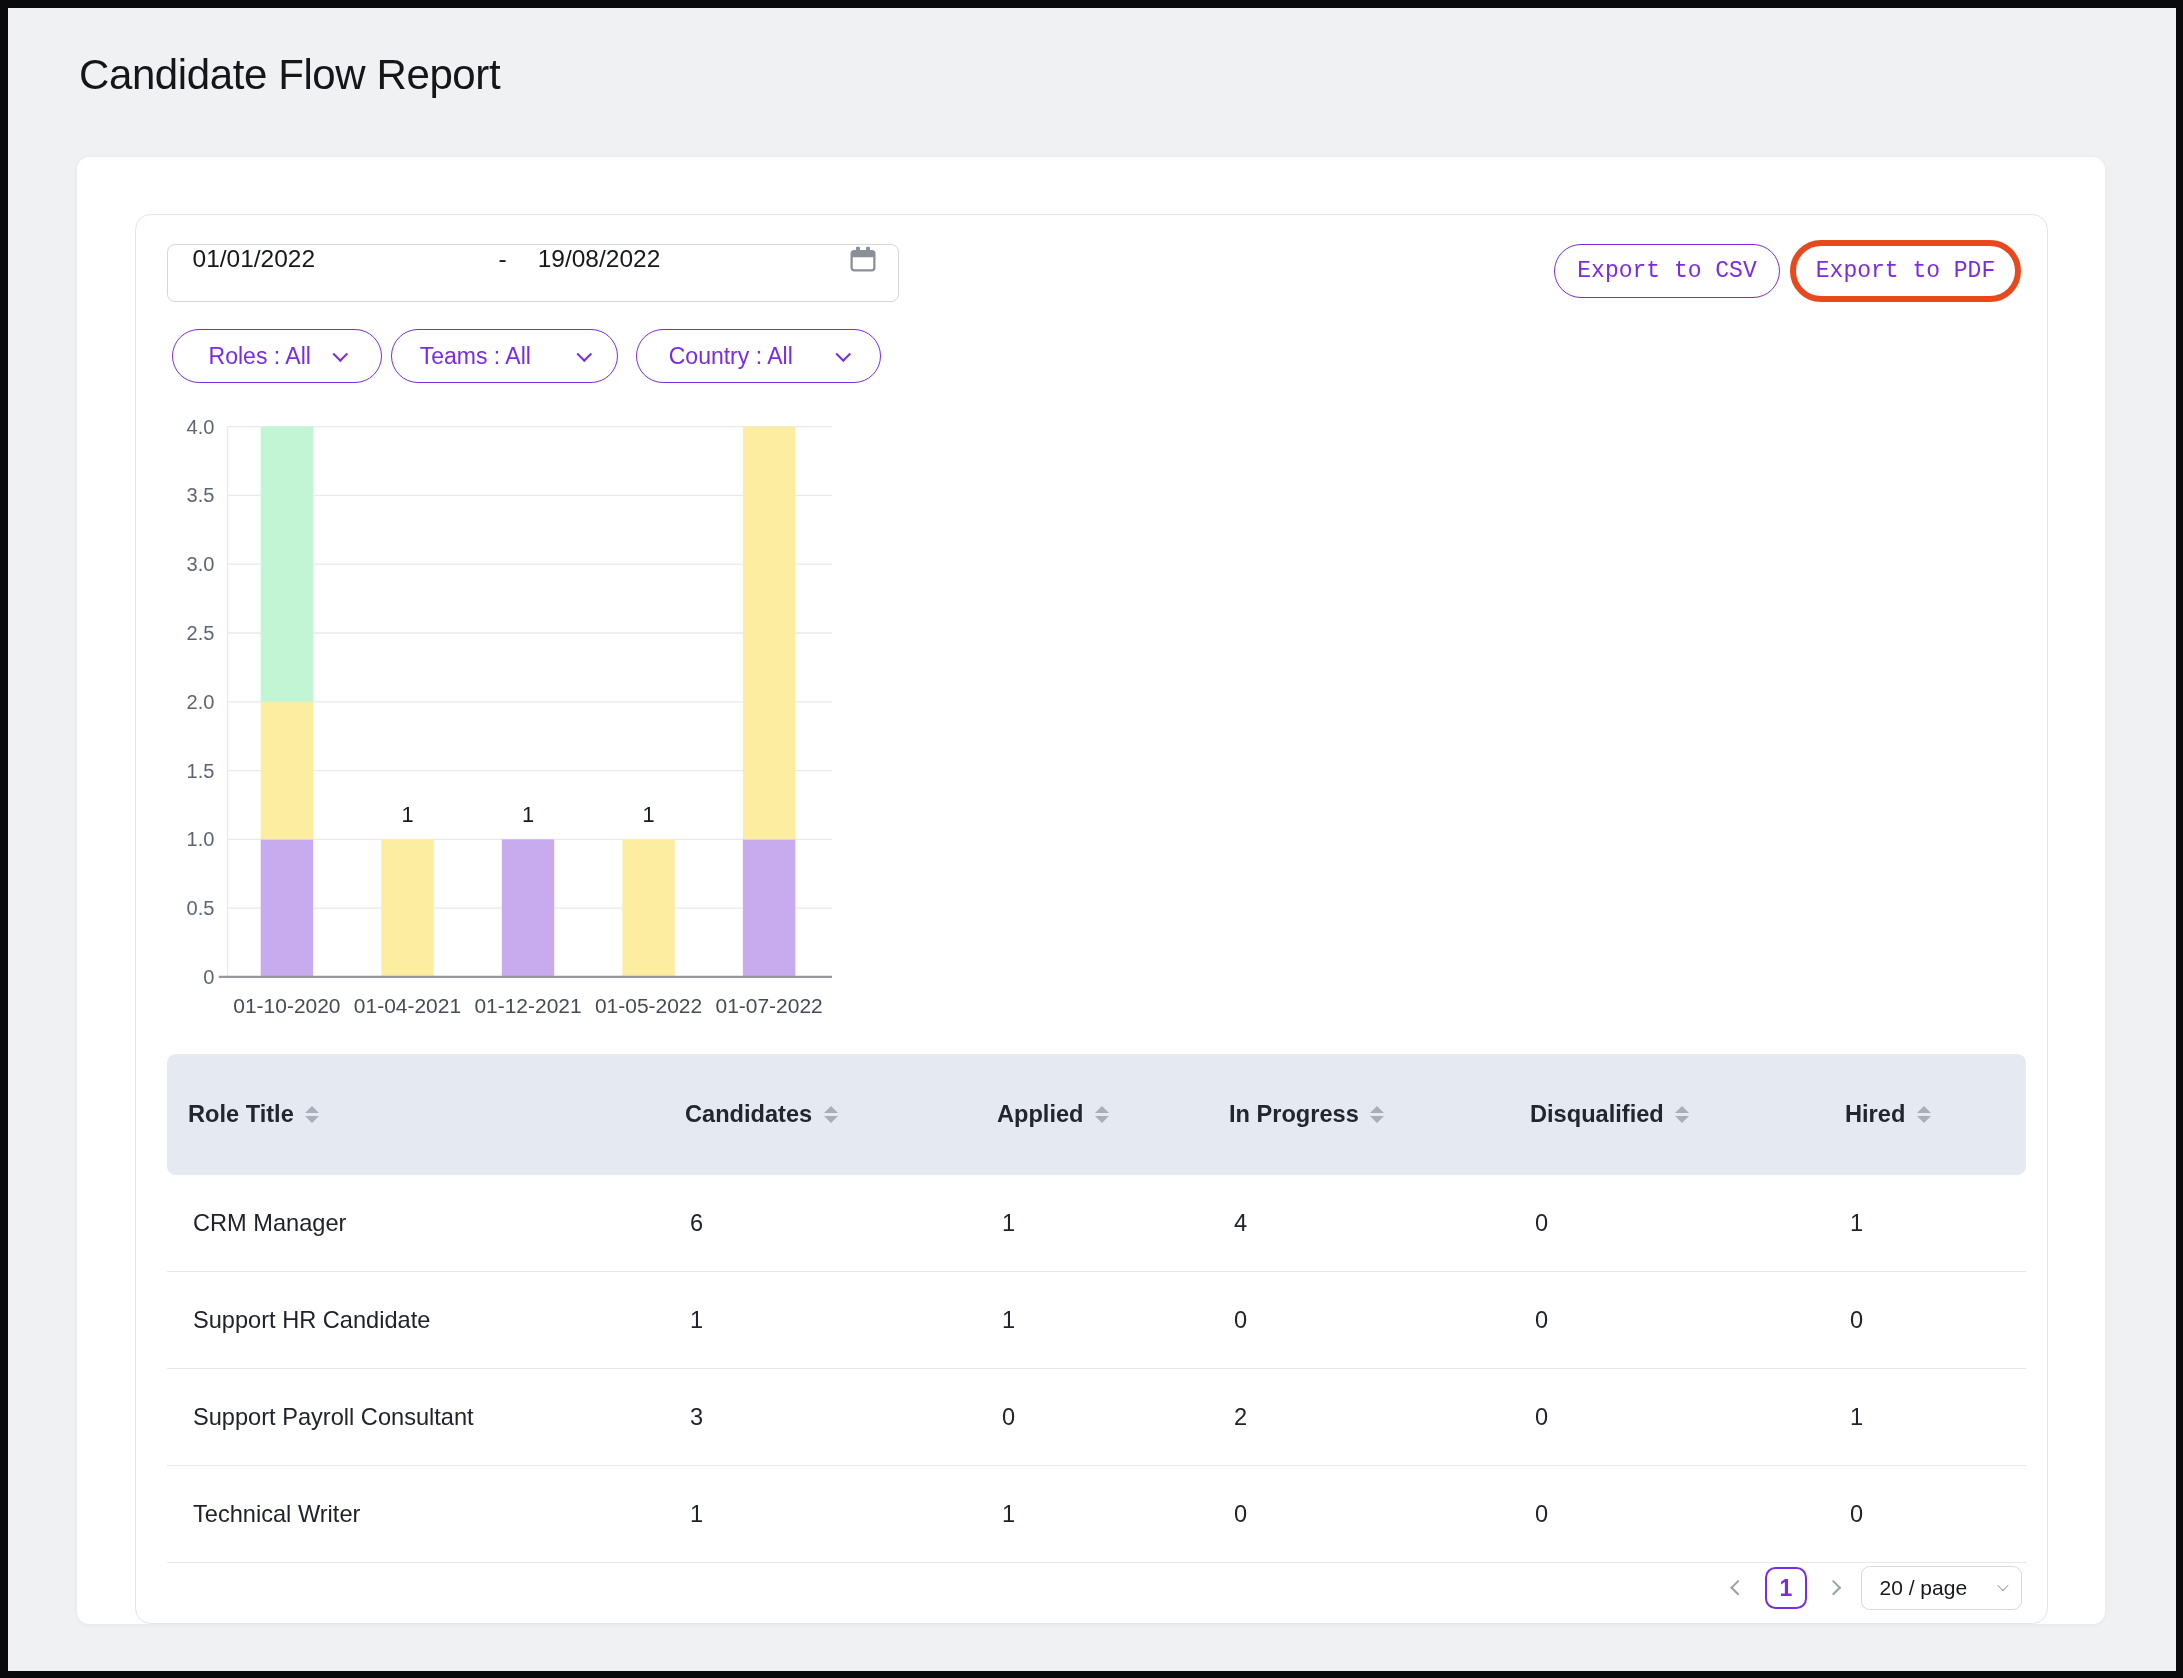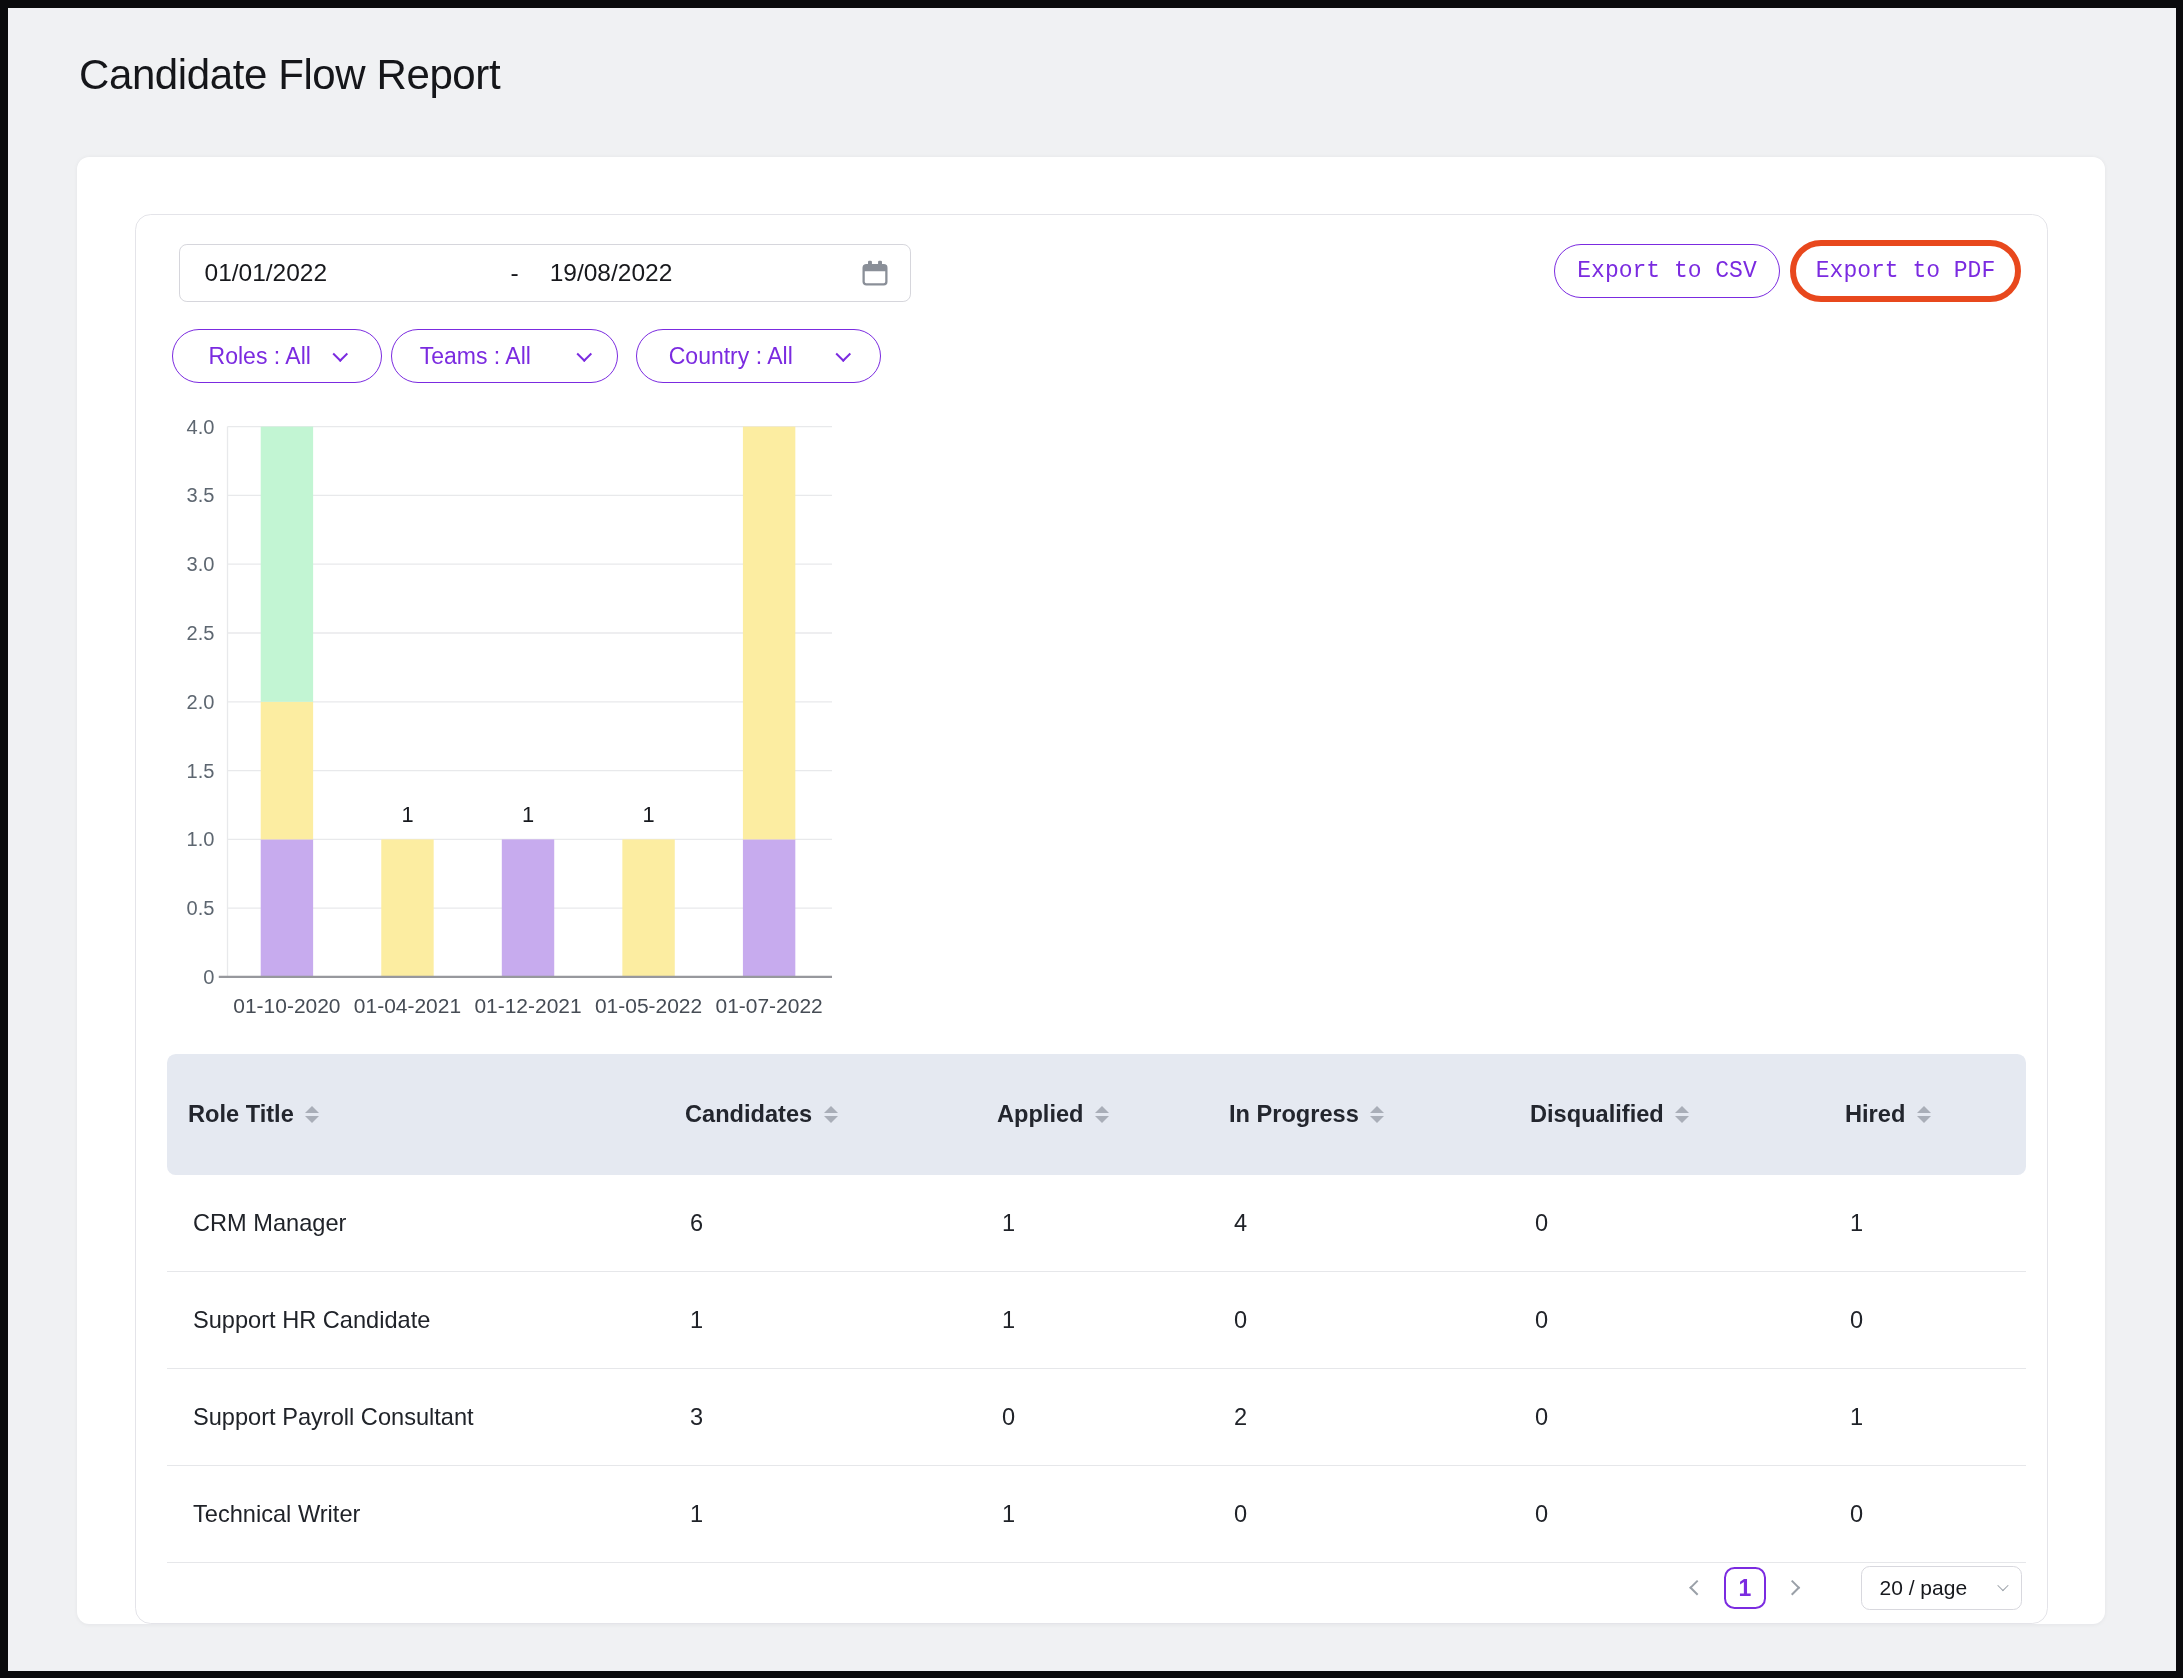--- a/index.html
+++ b/index.html
@@ -24,22 +24,22 @@
     box-shadow:0 0.9px 4.4px rgba(20,20,40,0.05);
   }
   .card {
     position:absolute; left:135px; top:214px; width:1913px; height:1410px;
     background:#ffffff; border:1.3px solid #e4e4e9; border-radius:15.7px;
   }
   
   .date-range {
     position:absolute; left:31px; top:29px; width:732px; height:58px;
     border:1.3px solid #d6d6dc; border-radius:7.9px; background:#fff;
-    display:flex; align-items:center; padding:0 21px 0 24.5px;
-    font-size:24.5px; color:#17181c; cursor:pointer;margin-left:12px;
+    display:flex; align-items:flex-start; padding:0 21px 0 24.5px;
+    font-size:24.5px; color:#17181c; cursor:pointer;
   }
   .date-range .start { width:306px; }
   .date-range .dash  { color:#17181c; }
   .date-range .end   { margin-left:31px; }
   .date-range .cal   { margin-left:auto; width:28px; height:28px; display:block; }
   .btn-pill {
     position:absolute; display:flex; align-items:center; justify-content:center;
     background:#fff; color:#7b2be0; font-size:23px; font-weight:500;
     border:1.7px solid #7b2be0; border-radius:29px; cursor:pointer;
     font-family:Liberation Mono, monospace;
@@ -99,21 +99,21 @@
   .chev.left  { transform:rotate(135deg); }
   .chev.right { transform:rotate(-45deg); }
   .page-box {
     width:42px; height:42px; border:2.2px solid #7b2be0; border-radius:10.5px;
     display:flex; align-items:center; justify-content:center;
     color:#7b2be0; font-size:23px; font-weight:700; background:#fff; cursor:pointer;
   }
   .page-size {
     width:161px; height:44px; border:1.3px solid #d8d8de; border-radius:8.7px;
     display:flex; align-items:center; background:#fff; cursor:pointer;
-    font-size:21px; color:#16181d; padding:0 14px 0 17.5px;margin-left:41px;
+    font-size:21px; color:#16181d; padding:0 14px 0 17.5px;
   }
   .page-size .chev { width:7.9px; height:7.9px; border-width:1.7px; color:#9aa0a8; margin-left:auto; }
 </style>
 </head>
 <body>
 
 <div class="page-bg"></div>
 
 <h1 class="page-title">Candidate Flow Report</h1>
 

